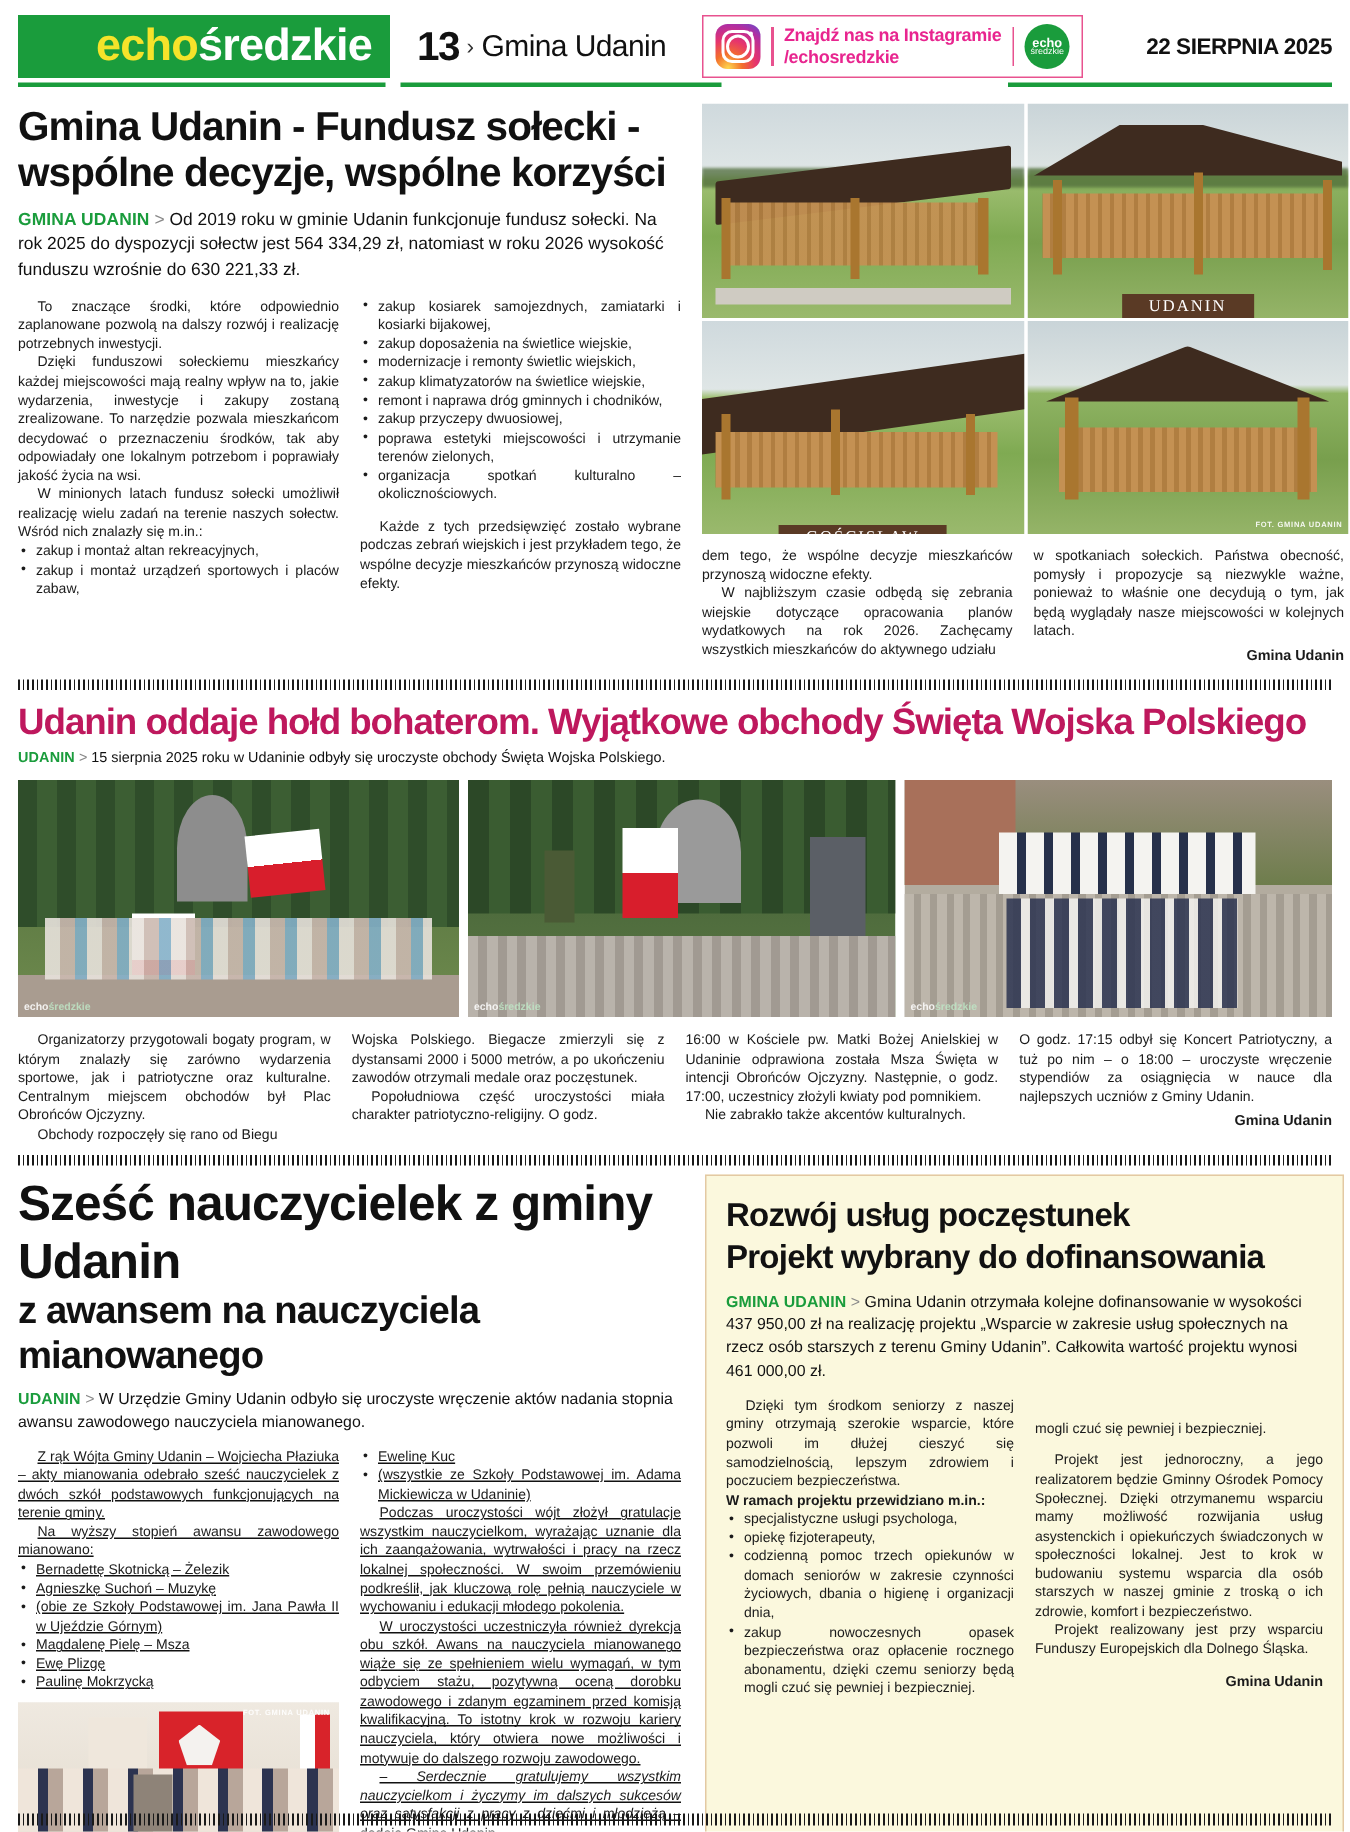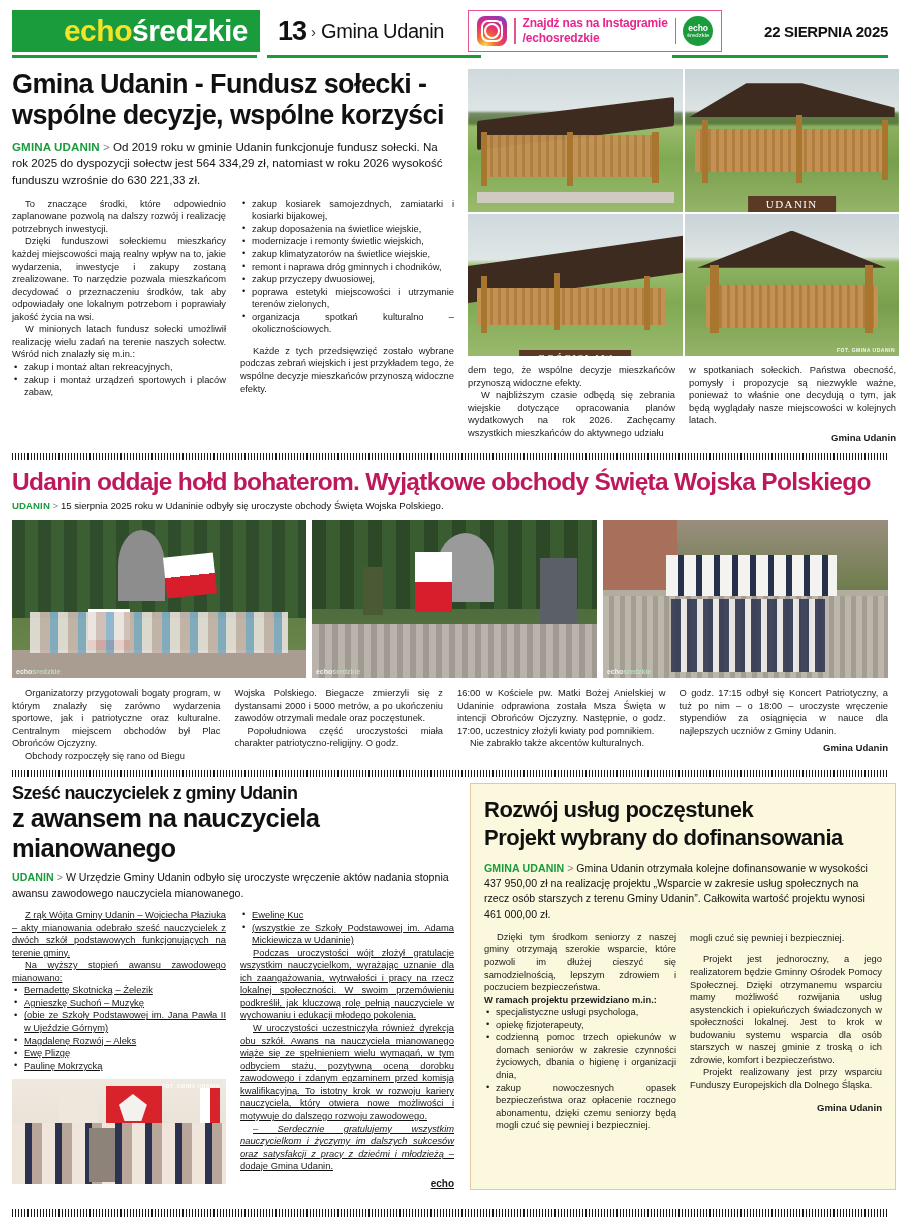--- a/index.html
+++ b/index.html
@@ -338,37 +338,37 @@
         <div class="sig">Gmina Udanin</div>
       </div>
     </div>
   </div>
 
   <div class="sep-dash"></div>
 
   <div class="sectionC">
 
     <div class="C-left">
-      <h2 class="hl1" style="font-size:18px">Sześć nauczycielek z gminy Udanin</h2>
+      <h2 class="hl1" style="font-size:33px">Sześć nauczycielek z gminy Udanin</h2>
       <h2 class="hl1" style="font-size:25.5px">z awansem na nauczyciela mianowanego</h2>
       <div class="lead" style="font-size:10.6px">
         <span class="tag">UDANIN</span>
         <span class="chev">&gt;</span>
         <span>W Urzędzie Gminy Udanin odbyło się uroczyste wręczenie aktów nadania stopnia awansu zawodowego nauczyciela mianowanego.</span>
       </div>
 
       <div class="colsC">
         <div class="body-col">
           <p>Z rąk Wójta Gminy Udanin – Wojciecha Płaziuka – akty mianowania odebrało sześć nauczycielek z dwóch szkół podstawowych funkcjonujących na terenie gminy.</p>
           <p>Na wyższy stopień awansu zawodowego mianowano:</p>
           <ul class="bul">
             <li>Bernadettę Skotnicką – Żelezik</li>
             <li>Agnieszkę Suchoń – Muzykę</li>
             <li>(obie ze Szkoły Podstawowej im. Jana Pawła II w Ujeździe Górnym)</li>
-            <li>Magdalenę Rozwój – Aleks</li>
+            <li>Magdalenę Pielę – Msza</li>
             <li>Ewę Plizgę</li>
             <li>Paulinę Mokrzycką</li>
           </ul>
 
           <div class="teacher-photo">
             <div style="position:absolute;inset:0;background:linear-gradient(#efe9e0,#e2dacd);"></div>
             <div style="position:absolute;left:44%;top:6%;width:26%;height:64%;background:#d8232a;"></div>
             <div style="position:absolute;left:50%;top:14%;width:13%;height:26%;background:#f4f2ef;clip-path:polygon(50% 0,100% 40%,80% 100%,20% 100%,0 40%);"></div>
             <div style="position:absolute;left:88%;top:8%;width:9%;height:62%;background:linear-gradient(90deg,#fff 0 50%,#d8232a 50% 100%);"></div>
             <div style="position:absolute;left:22%;top:10%;width:18%;height:58%;background:#efe7dc;"></div>
@@ -407,21 +407,21 @@
           <p class="subhead-b noind">W ramach projektu przewidziano m.in.:</p>
           <ul class="bul">
             <li>specjalistyczne usługi psychologa,</li>
             <li>opiekę fizjoterapeuty,</li>
             <li>codzienną pomoc trzech opiekunów w domach seniorów w zakresie czynności życiowych, dbania o higienę i organizacji dnia,</li>
             <li>zakup nowoczesnych opasek bezpieczeństwa oraz opłacenie rocznego abonamentu, dzięki czemu seniorzy będą mogli czuć się pewniej i bezpieczniej.</li>
           </ul>
         </div>
         <div class="body-col">
           <p class="noind" style="visibility:hidden;height:0;overflow:hidden;">x</p>
-          <p class="noind" style="margin-top:1px">mogli czuć się pewniej i bezpieczniej.</p>
+          <p class="noind" style="margin-top:15px">mogli czuć się pewniej i bezpieczniej.</p>
           <p style="margin-top:9px">Projekt jest jednoroczny, a jego realizatorem będzie Gminny Ośrodek Pomocy Społecznej. Dzięki otrzymanemu wsparciu mamy możliwość rozwijania usług asystenckich i opiekuńczych świadczonych w społeczności lokalnej. Jest to krok w budowaniu systemu wsparcia dla osób starszych w naszej gminie z troską o ich zdrowie, komfort i bezpieczeństwo.</p>
           <p>Projekt realizowany jest przy wsparciu Funduszy Europejskich dla Dolnego Śląska.</p>
           <div class="sig" style="margin-top:10px">Gmina Udanin</div>
         </div>
       </div>
     </div>
   </div>
 
   <div class="footrule"></div>
 </div>

